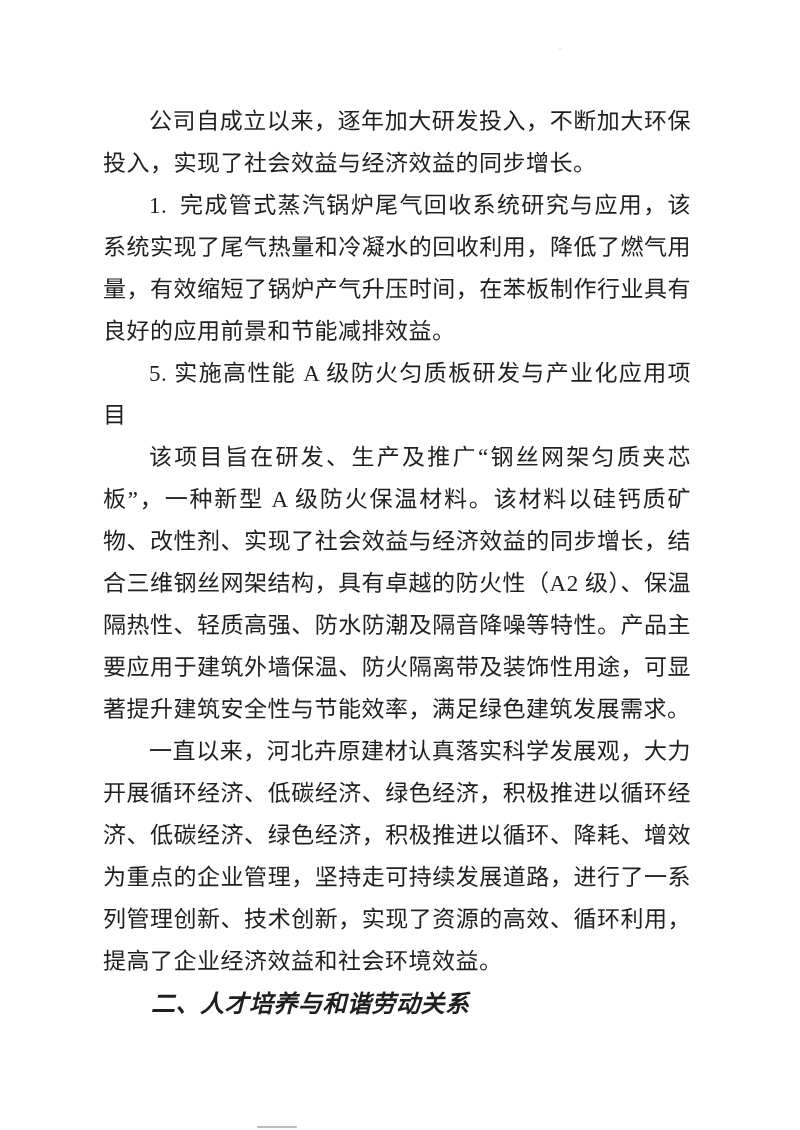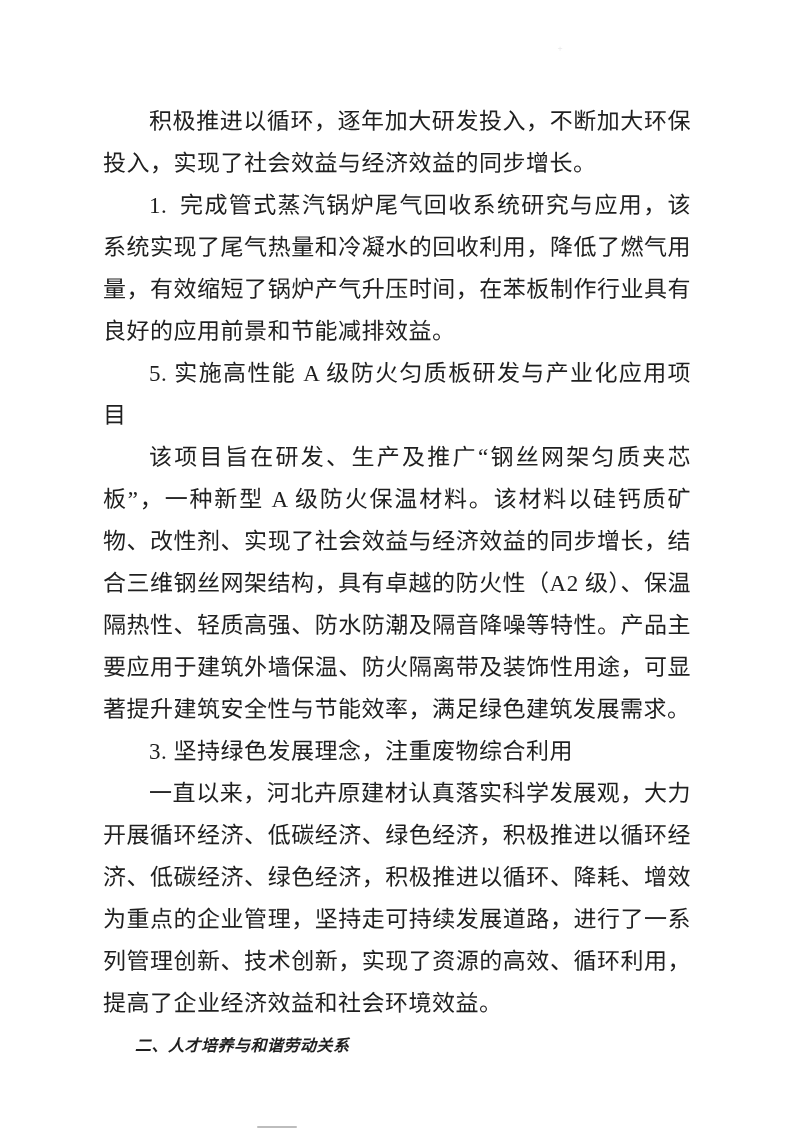--- a/index.html
+++ b/index.html
@@ -32,21 +32,21 @@
     letter-spacing: 0.5px;
   }
   .para {
     margin: 0;
     padding: 0;
     text-indent: 2em;
   }
   .para.heading {
     font-weight: bold;
     font-style: italic;
-    font-size: 16px;
+    font-size: 24px;
   }
   .artifact-line {
     position: absolute;
     left: 257px;
     top: 1126px;
     width: 40px;
     height: 2px;
     background: #bdbdbd;
     border-radius: 1px;
   }
@@ -61,25 +61,24 @@
     line-height: 6px;
     text-align: center;
   }
 </style>
 </head>
 <body>
 
 <div class="page">
 
   <div class="text-block">
-    <p class="para">积极推进以循环，逐年加大研发投入，不断加大环保投入，实现了社会效益与经济效益的同步增长。</p>
+    <p class="para">公司自成立以来，逐年加大研发投入，不断加大环保投入，实现了社会效益与经济效益的同步增长。</p>
     <p class="para">1. 完成管式蒸汽锅炉尾气回收系统研究与应用，该系统实现了尾气热量和冷凝水的回收利用，降低了燃气用量，有效缩短了锅炉产气升压时间，在苯板制作行业具有良好的应用前景和节能减排效益。</p>
     <p class="para">5. 实施高性能 A 级防火匀质板研发与产业化应用项目</p>
     <p class="para">该项目旨在研发、生产及推广“钢丝网架匀质夹芯板”，一种新型 A 级防火保温材料。该材料以硅钙质矿物、改性剂、实现了社会效益与经济效益的同步增长，结合三维钢丝网架结构，具有卓越的防火性（A2 级）、保温隔热性、轻质高强、防水防潮及隔音降噪等特性。产品主要应用于建筑外墙保温、防火隔离带及装饰性用途，可显著提升建筑安全性与节能效率，满足绿色建筑发展需求。</p>
-    <p class="para">3. 坚持绿色发展理念，注重废物综合利用</p>
     <p class="para">一直以来，河北卉原建材认真落实科学发展观，大力开展循环经济、低碳经济、绿色经济，积极推进以循环经济、低碳经济、绿色经济，积极推进以循环、降耗、增效为重点的企业管理，坚持走可持续发展道路，进行了一系列管理创新、技术创新，实现了资源的高效、循环利用，提高了企业经济效益和社会环境效益。</p>
     <p class="para heading">二、人才培养与和谐劳动关系</p>
   </div>
 
   <div class="artifact-line"></div>
   <div class="artifact-plus">+</div>
 
 </div>
 
 </body></html>

